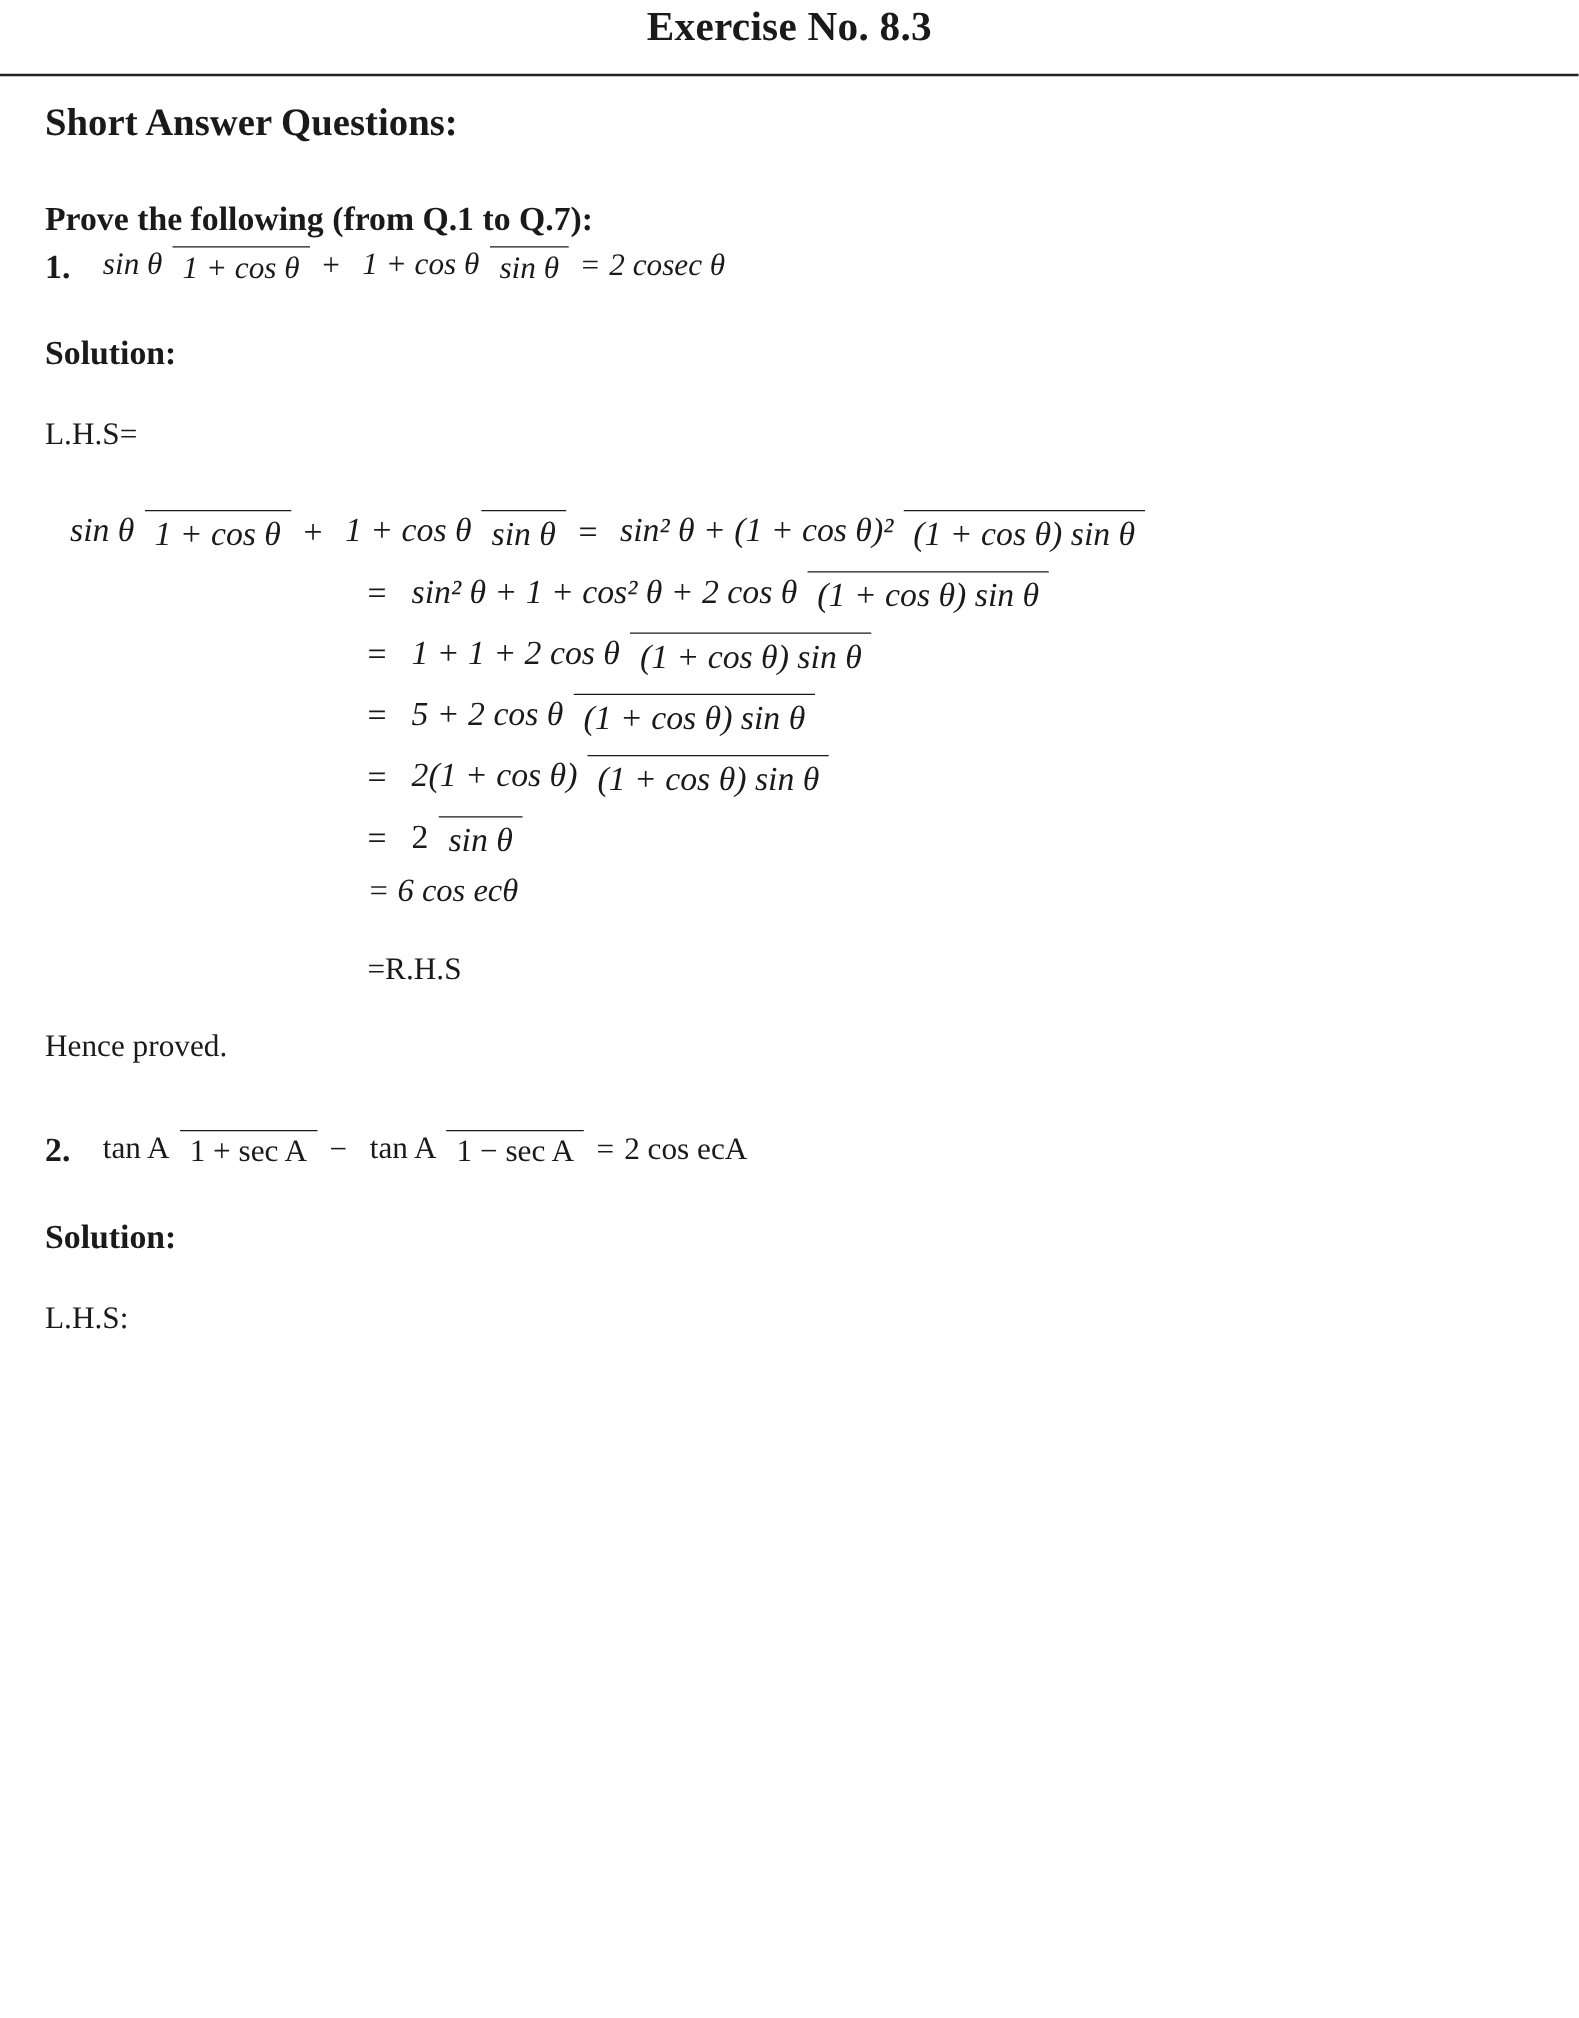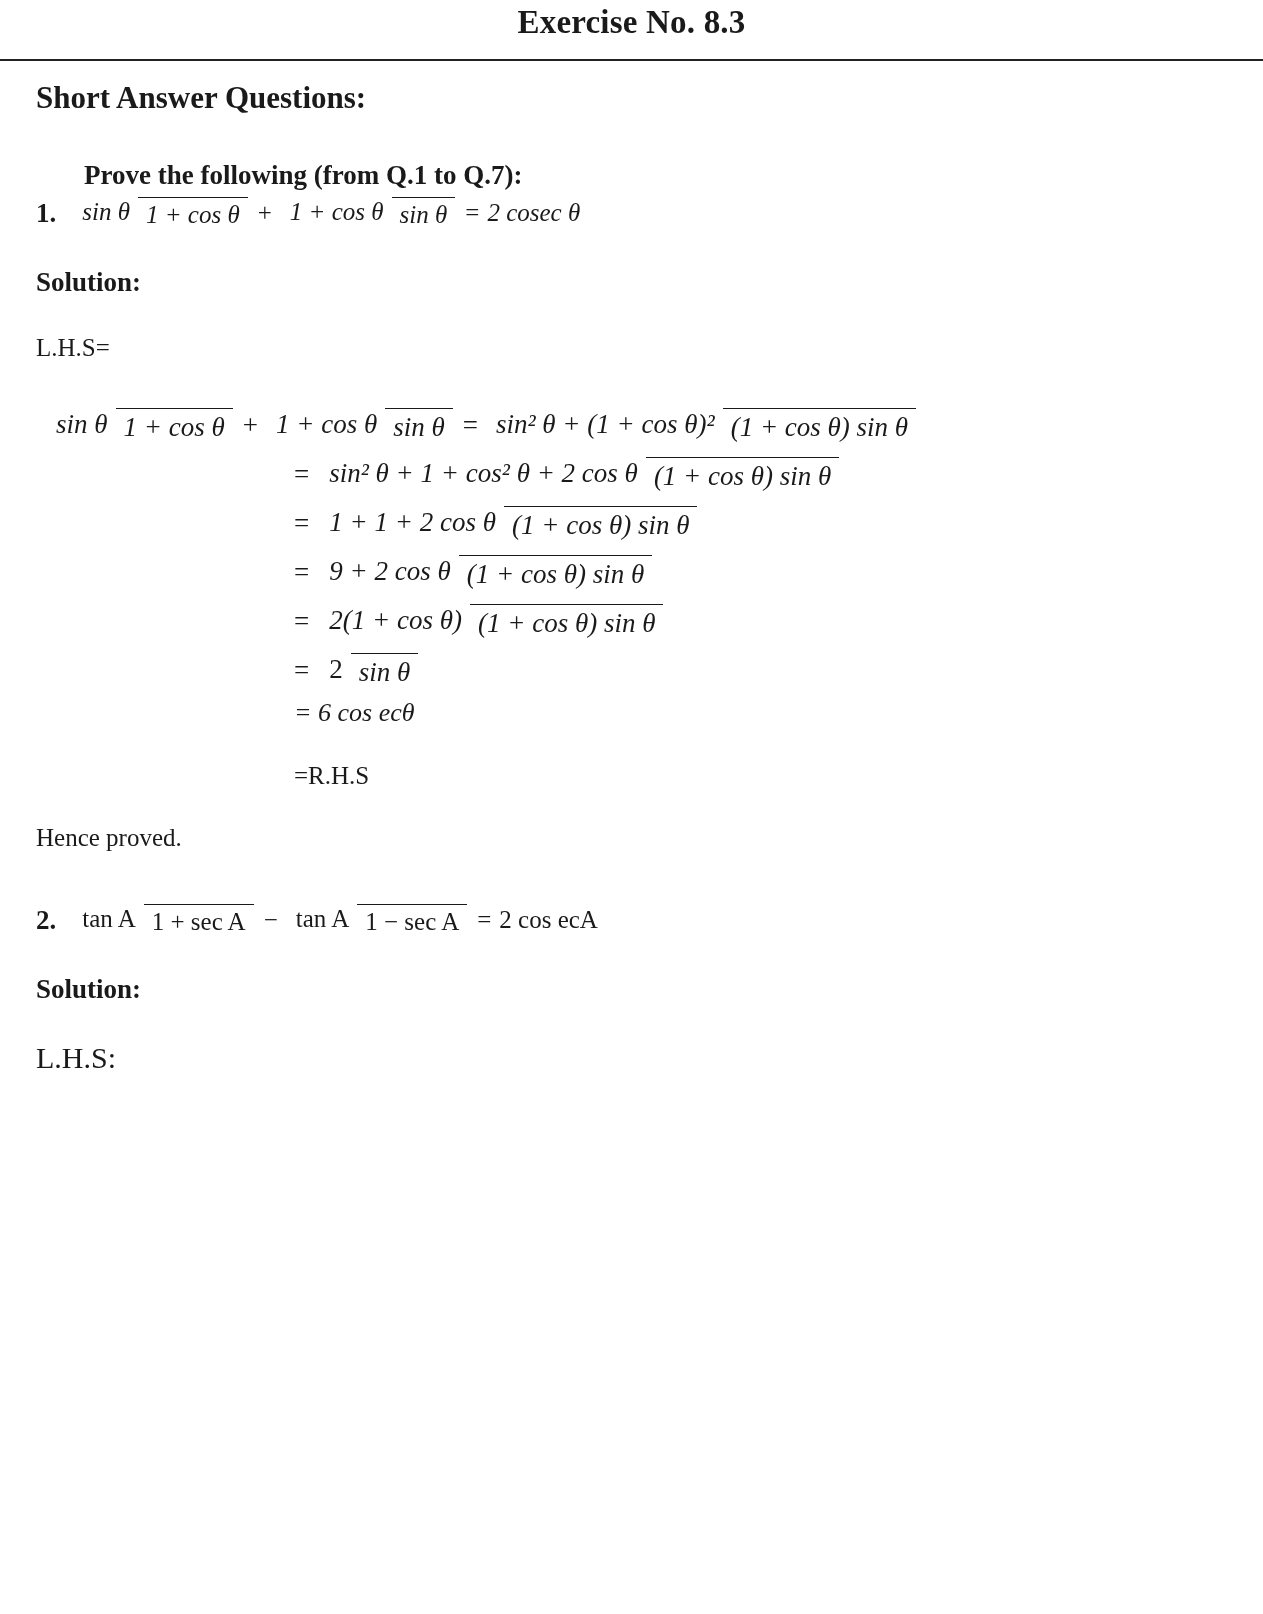--- a/index.html
+++ b/index.html
@@ -37,21 +37,20 @@
   }
   .section-head {
     font-weight: bold;
     font-size: 31px;
     margin-top: 19px;
   }
   .prompt {
     font-weight: bold;
     font-size: 27px;
     margin-top: 44px;
-    margin-left: 48px;
   }
   .solution-head {
     font-weight: bold;
     font-size: 27px;
     margin-top: 38px;
   }
   .plain {
     font-size: 25px;
     margin-top: 36px;
   }
@@ -116,21 +115,21 @@
     font-size: 25px;
     margin-top: 34px;
   }
   .step-simple {
     margin-left: 258px;
     font-size: 26px;
     margin-top: 10px;
   }
   .q2row { margin-top: 52px; }
   .tail {
-    font-size: 30px;
+    font-size: 25px;
     margin-top: 36px;
     padding-bottom: 10px;
   }
 </style>
 </head>
 <body>
 
 <div class="page">
 
   <div class="page-title">Exercise No. 8.3</div>
@@ -190,21 +189,21 @@
       <span class="eqsign">=</span>
       <span class="frac">
         <span class="num it">1 + 1 + 2 cos θ</span>
         <span class="den it">(1 + cos θ) sin θ</span>
       </span>
     </div>
 
     <div class="step">
       <span class="eqsign">=</span>
       <span class="frac">
-        <span class="num it">9 + 2 cos θ</span>
+        <span class="num it">5 + 2 cos θ</span>
         <span class="den it">(1 + cos θ) sin θ</span>
       </span>
     </div>
 
     <div class="step">
       <span class="eqsign">=</span>
       <span class="frac">
         <span class="num it">2(1 + cos θ)</span>
         <span class="den it">(1 + cos θ) sin θ</span>
       </span>

